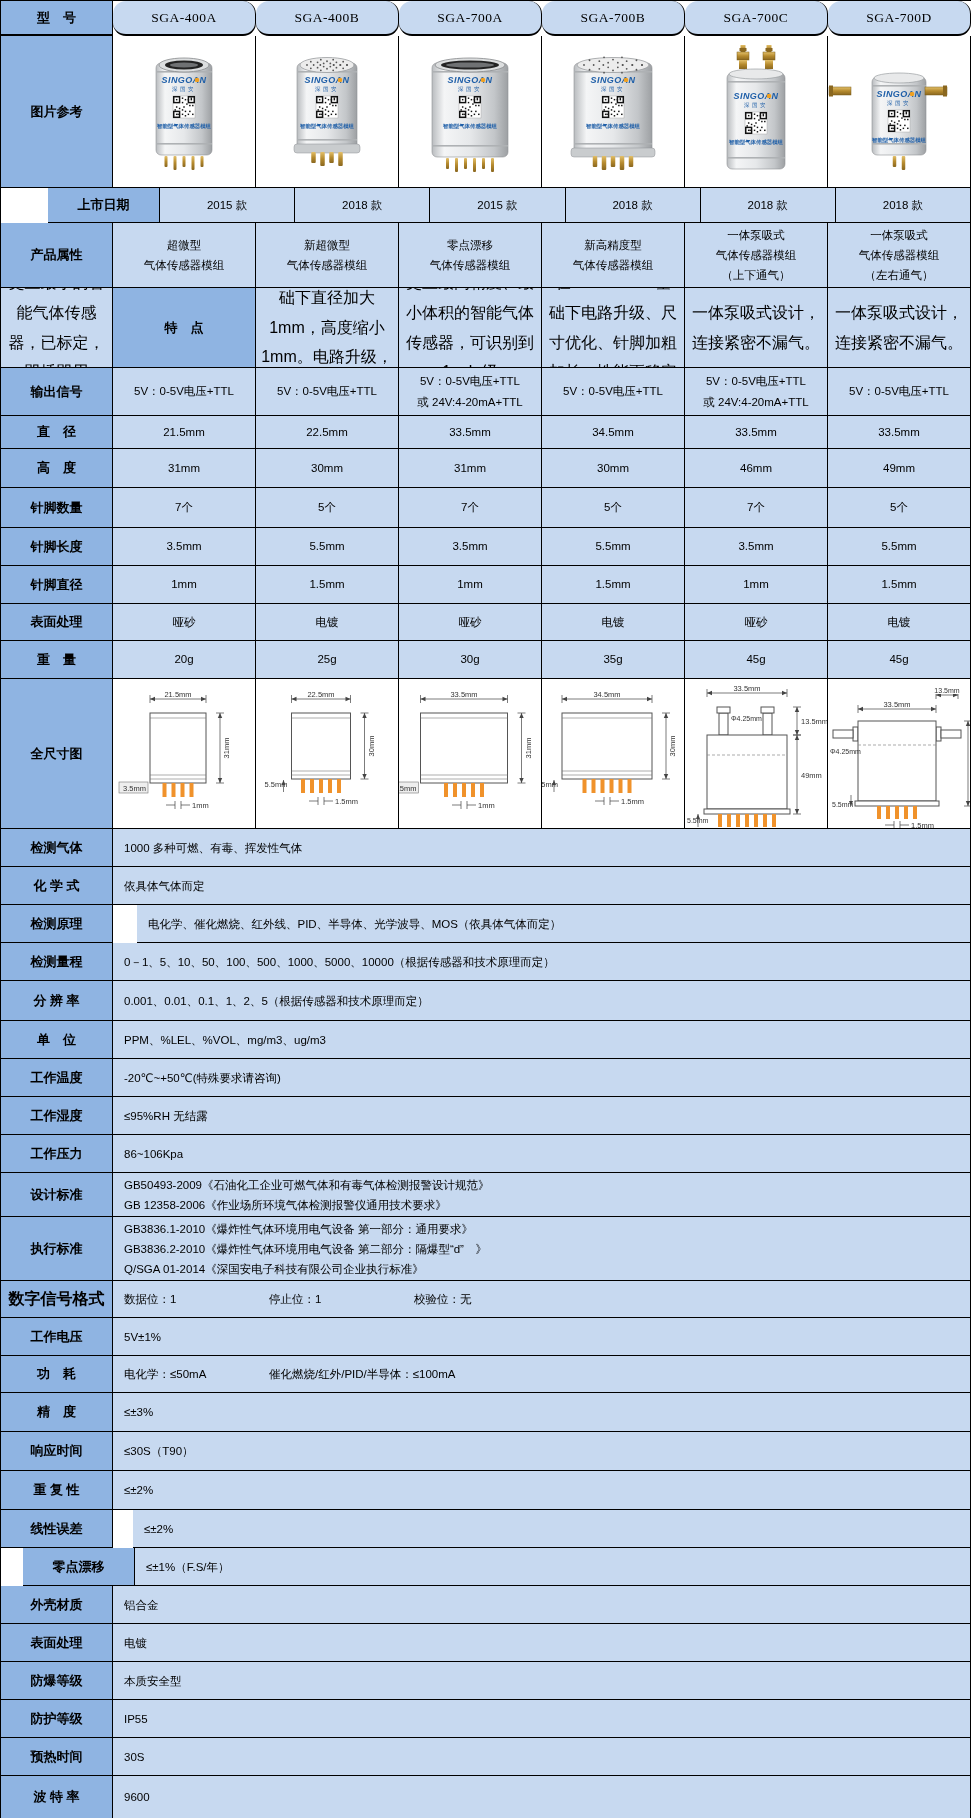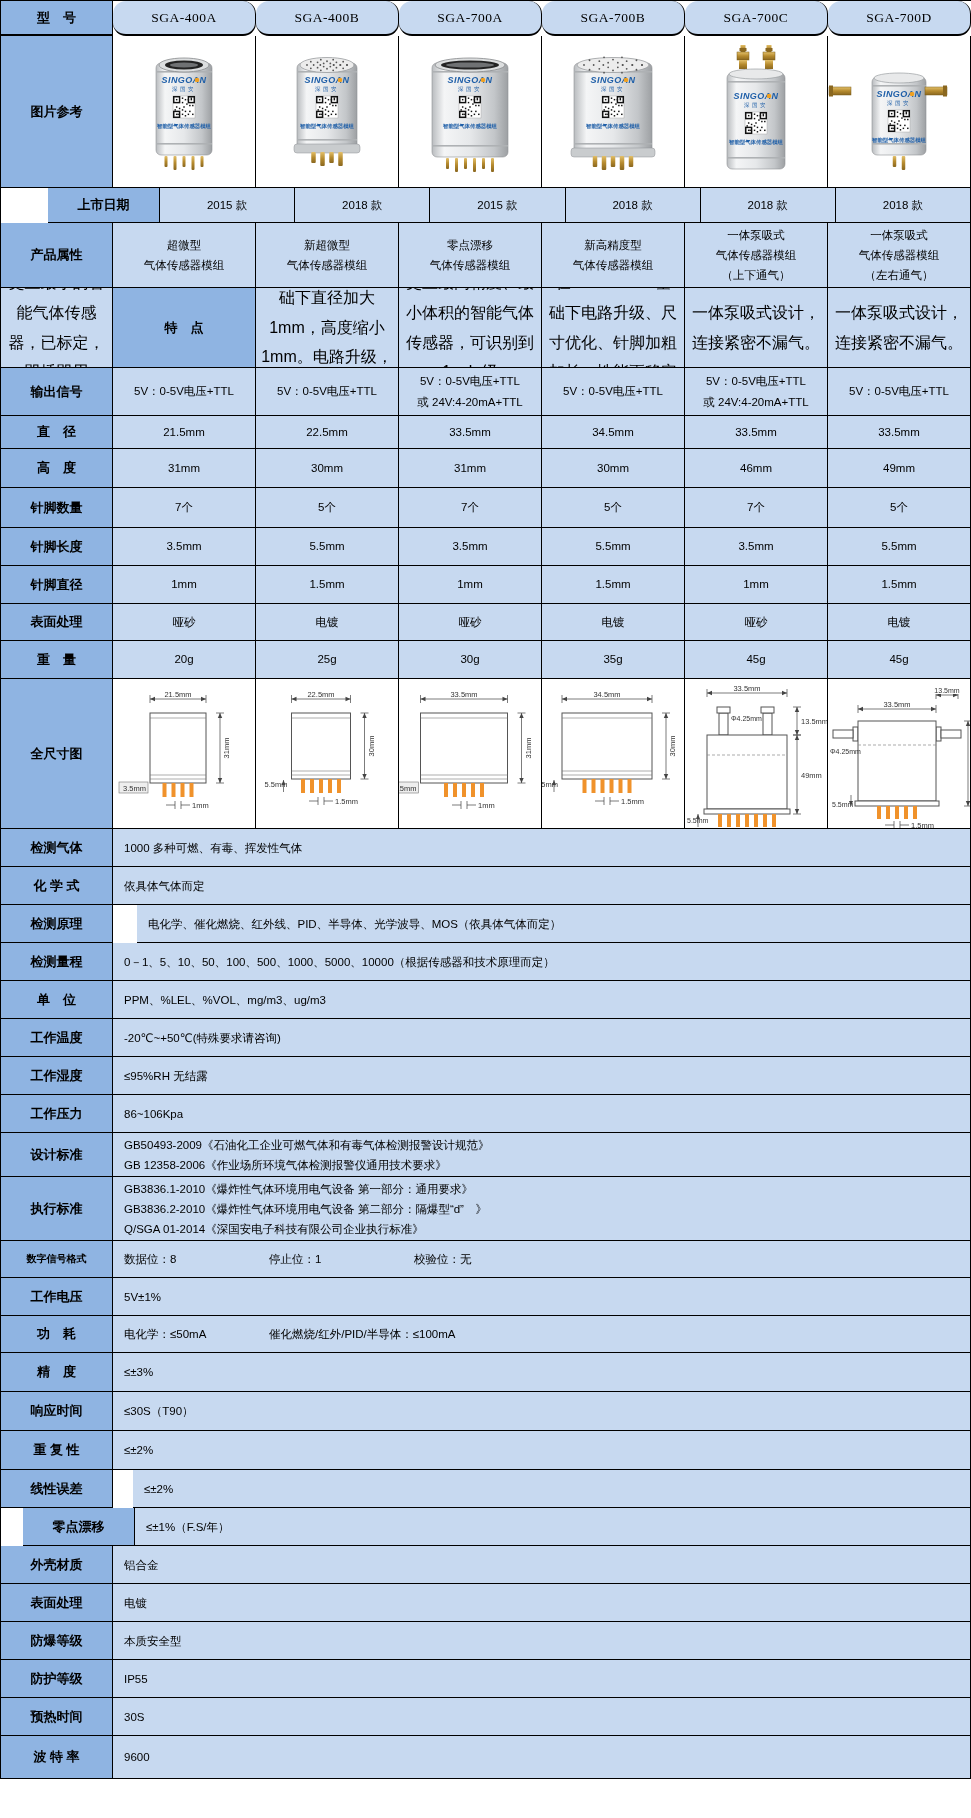--- a/index.html
+++ b/index.html
@@ -847,20 +847,28 @@
         </div>
       </div>
       <div class="r2" style="height: 38px;">
         <div class="c lc">检测量程</div>
         <div class="c fv">
           <div class="flines">
             <div class="fline"><span class="part">0－1、5、10、50、100、500、1000、5000、10000（根据传感器和技术原理而定）</span></div>
           </div>
         </div>
       </div>
+      <div class="r2" style="height: 40px;">
+        <div class="c lc">分 辨 率</div>
+        <div class="c fv">
+          <div class="flines">
+            <div class="fline"><span class="part">0.001、0.01、0.1、1、2、5（根据传感器和技术原理而定）</span></div>
+          </div>
+        </div>
+      </div>
       <div class="r2" style="height: 38px;">
         <div class="c lc">单　位</div>
         <div class="c fv">
           <div class="flines">
             <div class="fline"><span class="part">PPM、%LEL、%VOL、mg/m3、ug/m3</span></div>
           </div>
         </div>
       </div>
       <div class="r2" style="height: 38px;">
         <div class="c lc">工作温度</div>
@@ -899,24 +907,24 @@
         <div class="c lc">执行标准</div>
         <div class="c fv">
           <div class="flines">
             <div class="fline"><span class="part">GB3836.1-2010《爆炸性气体环境用电气设备 第一部分：通用要求》</span></div>
             <div class="fline"><span class="part">GB3836.2-2010《爆炸性气体环境用电气设备 第二部分：隔爆型“d”　》</span></div>
             <div class="fline"><span class="part">Q/SGA 01-2014《深国安电子科技有限公司企业执行标准》</span></div>
           </div>
         </div>
       </div>
       <div class="r2" style="height: 37px;">
-        <div class="c lc" style="font-size: 10px;">数字信号格式</div>
-        <div class="c fv">
-          <div class="flines">
-            <div class="fline"><span class="part">数据位：8</span><span class="part">停止位：1</span><span class="part">校验位：无</span></div>
+        <div class="c lc" style="font-size: 16px;">数字信号格式</div>
+        <div class="c fv">
+          <div class="flines">
+            <div class="fline"><span class="part">数据位：1</span><span class="part">停止位：1</span><span class="part">校验位：无</span></div>
           </div>
         </div>
       </div>
       <div class="r2" style="height: 38px;">
         <div class="c lc">工作电压</div>
         <div class="c fv">
           <div class="flines">
             <div class="fline"><span class="part">5V±1%</span></div>
           </div>
         </div>

